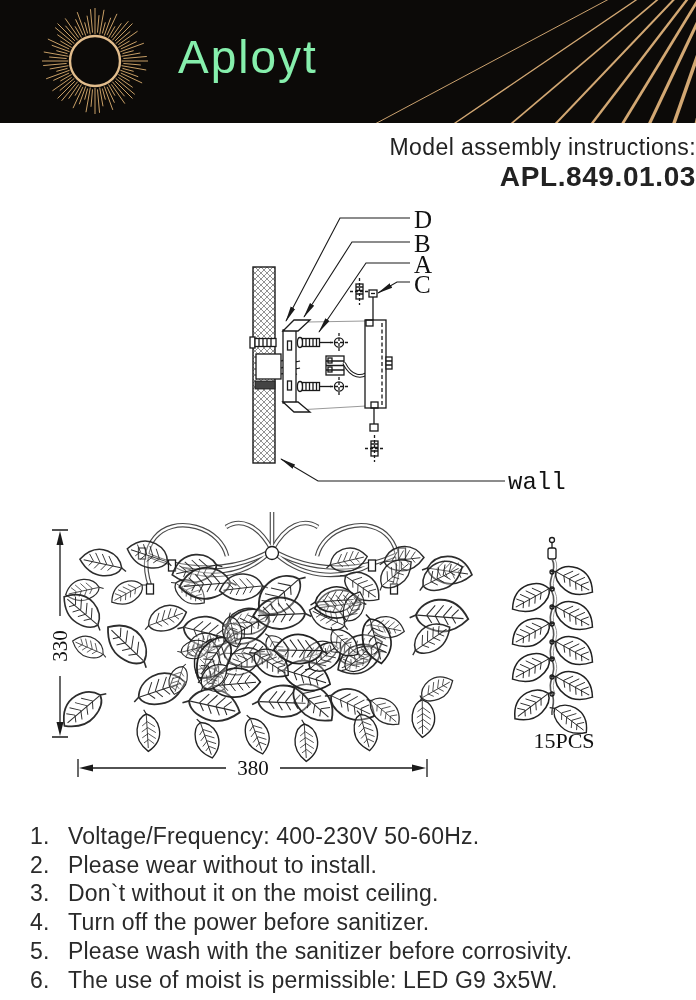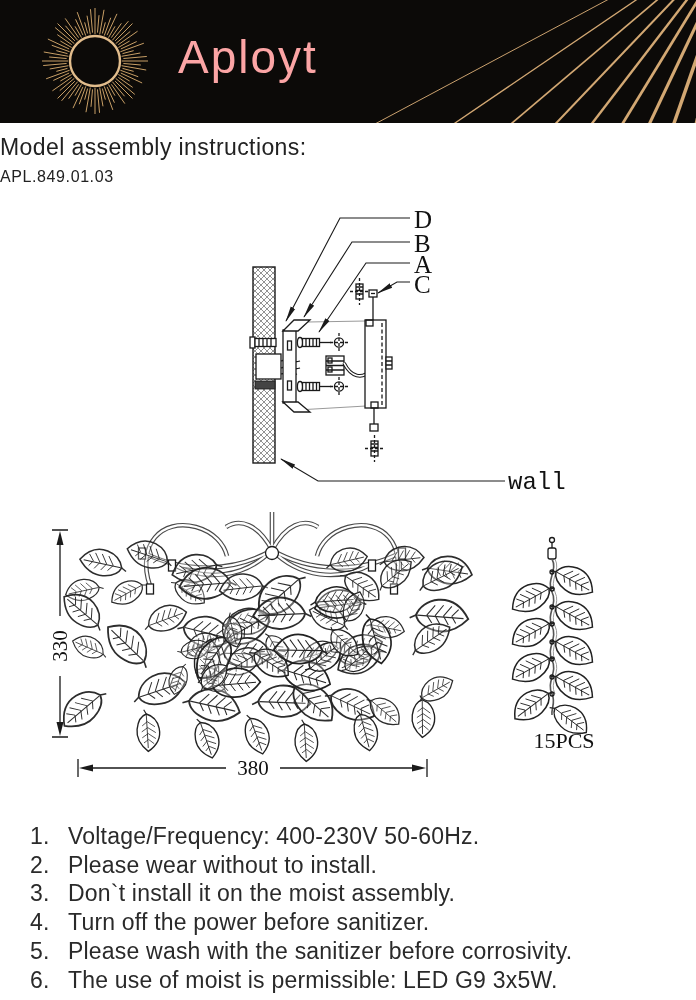--- a/index.html
+++ b/index.html
@@ -3,26 +3,26 @@
 <meta charset="utf-8">
 <style>
   html,body{margin:0;padding:0;background:#ffffff;}
   #page{position:relative;width:696px;height:1000px;background:#fff;overflow:hidden;
         font-family:"Liberation Sans",sans-serif;}
 
   
   .header{position:absolute;left:0;top:0;width:696px;height:123px;background:#0c0a08;}
   .header svg{position:absolute;left:0;top:0;}
   .brand{position:absolute;left:178px;top:30px;font-size:46px;font-weight:300;
-         color:#fca5a5;letter-spacing:2px;font-family:"Liberation Sans",sans-serif;}
+         color:#86efac;letter-spacing:2px;font-family:"Liberation Sans",sans-serif;}
 
   
-  .title-block{position:absolute;left:0;top:132px;width:696px;text-align:left;color:#222;}
+  .title-block{position:absolute;left:0;top:132px;width:696px;text-align:right;color:#222;}
   .title-line1{font-size:23px;letter-spacing:0.4px;line-height:30px;}
-  .title-line2{font-size:16px;letter-spacing:0.6px;line-height:30px;}
+  .title-line2{font-size:28px;letter-spacing:0.6px;line-height:30px;font-weight:bold;}
 
   
   .diagram-svg{position:absolute;left:0;top:198px;}
   .lamp-svg{position:absolute;left:0;top:500px;}
   .ink{stroke:#1a1a1a;fill:none;stroke-width:1.3;}
   .inkf{stroke:#1a1a1a;fill:#ffffff;stroke-width:1.3;}
   .faint{stroke:#9a9a9a;fill:none;stroke-width:1;}
   .lead{stroke:#1a1a1a;fill:none;stroke-width:1.1;}
   .serifTxt{font-family:"Liberation Serif","DejaVu Serif",serif;fill:#111;}
   .monoTxt{font-family:"Liberation Mono","DejaVu Sans Mono",monospace;fill:#111;}
@@ -395,21 +395,21 @@
       <li>
           <span class="num">1.</span>
           <span class="txt">Voltage/Frequency: 400-230V 50-60Hz.</span>
         </li>
       <li>
           <span class="num">2.</span>
           <span class="txt">Please wear without to install.</span>
         </li>
       <li>
           <span class="num">3.</span>
-          <span class="txt">Don`t install it on the moist assembly.</span>
+          <span class="txt">Don`t without it on the moist ceiling.</span>
         </li>
       <li>
           <span class="num">4.</span>
           <span class="txt">Turn off the power before sanitizer.</span>
         </li>
       <li>
           <span class="num">5.</span>
           <span class="txt">Please wash with the sanitizer before corrosivity.</span>
         </li>
       <li>

